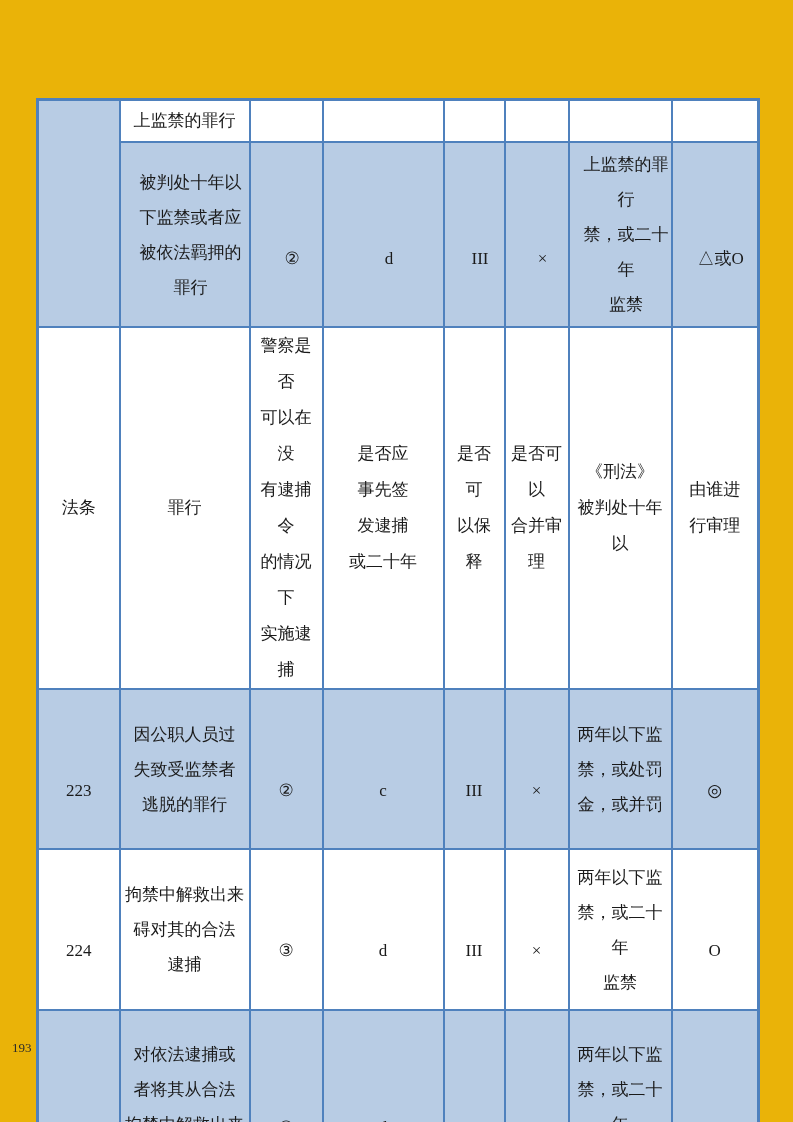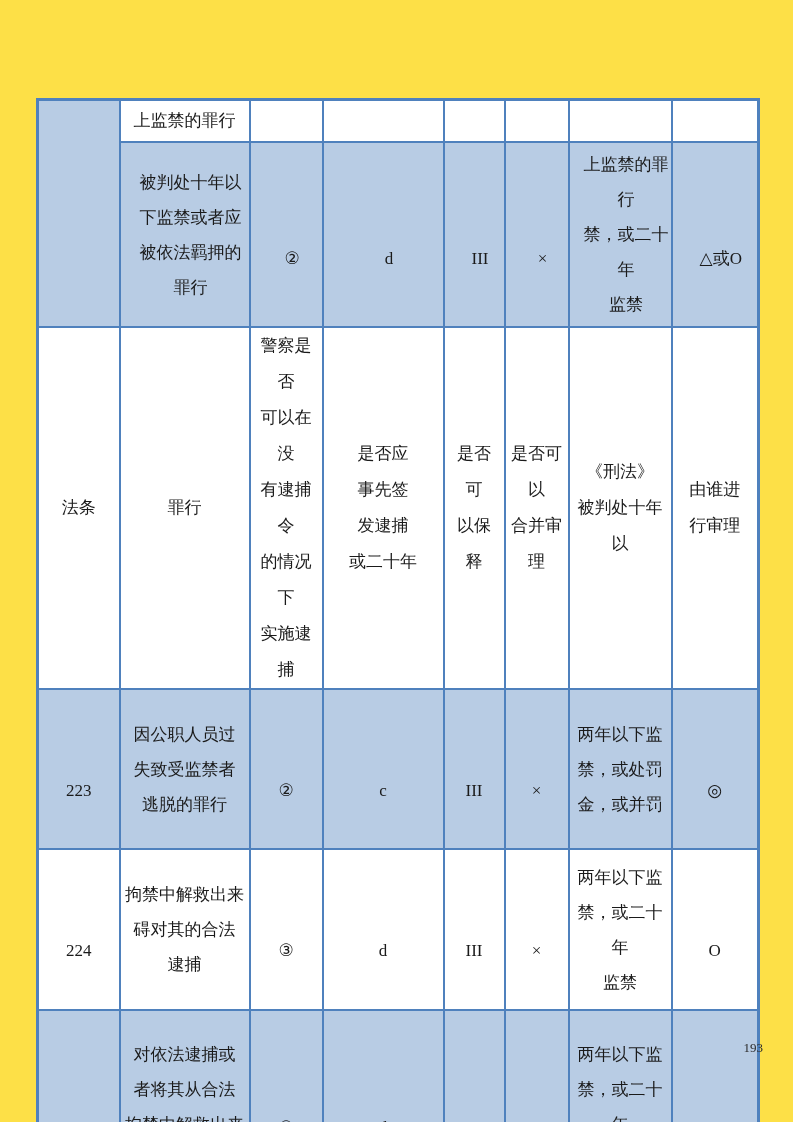--- a/index.html
+++ b/index.html
@@ -1,21 +1,21 @@
 <!DOCTYPE html>
 <html><head>
 <meta charset="utf-8">
 <style>
   html,body{margin:0;padding:0;background:#ffffff;}
   body{
     width:793px;height:1122px;position:relative;
     font-family:"Liberation Serif","DejaVu Serif","DejaVu Sans",serif;
     color:#1a1a1a;
   }
-  .page{position:relative;width:793px;height:1122px;background:#fde047;overflow:hidden;}
+  .page{position:relative;width:793px;height:1122px;background:#eab308;overflow:hidden;font-family:Liberation Serif, serif;}
 
   table.doc{
     position:absolute;left:36px;top:98px;
     width:721px;
     border-collapse:collapse;table-layout:fixed;
     border:3px solid #4f81bd;
   }
   td{
     border:2px solid #4f81bd;
     background:#ffffff;
@@ -35,22 +35,22 @@
 
   
   td.val-b{padding-top:48px;}
   td.val-m{padding-top:42px;}
   td.val-l{padding-top:40px;}
 
   .c1{width:82px;}  .c2{width:130px;} .c3{width:73px;} .c4{width:121px;}
   .c5{width:61px;}  .c6{width:64px;}  .c7{width:103px;} .c8{width:87px;}
 
   .page-number{
-    position:absolute;left:0;top:1040px;width:763px;
-    text-align:right;font-size:13px;color:#2b2b2b;
+    position:absolute;left:12px;top:1040px;width:763px;
+    text-align:left;font-size:13px;color:#2b2b2b;
   }
 </style>
 </head>
 <body>
 
 <div class="page">
 
   <table class="doc">
     <colgroup>
       <col class="c1">

